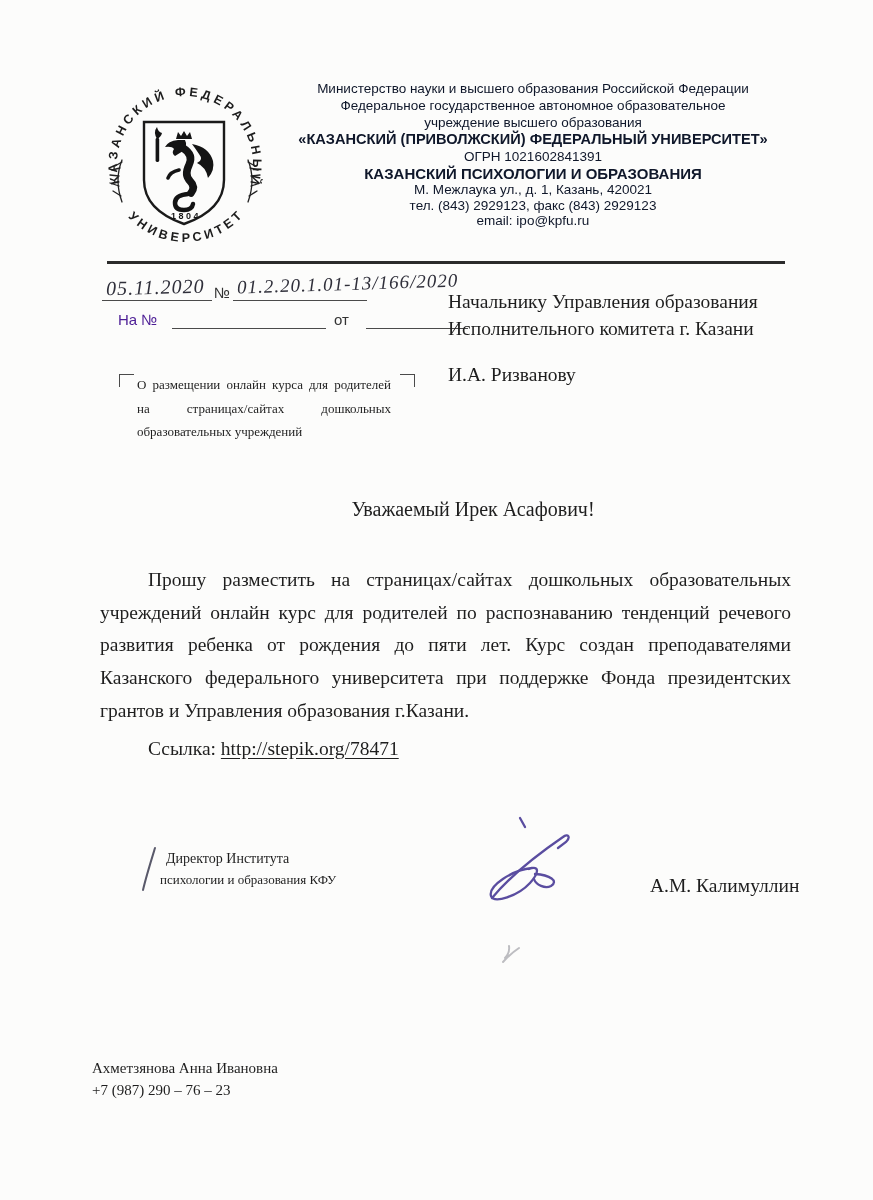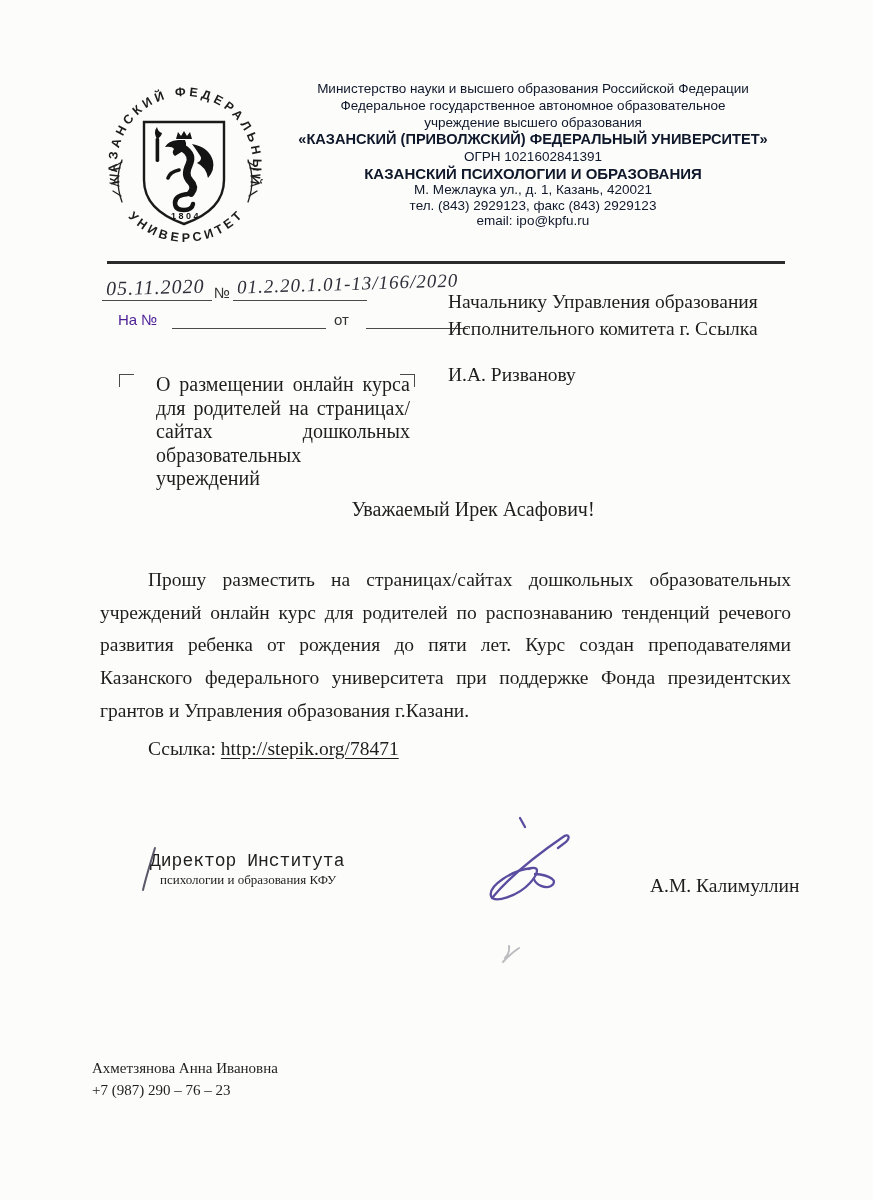--- a/index.html
+++ b/index.html
@@ -45,33 +45,33 @@
 
   
   .recipient-1 { position: absolute; left: 448px; top: 291px; font-size: 19.5px; }
   .recipient-2 { position: absolute; left: 448px; top: 318px; font-size: 19.5px; }
   .recipient-name { position: absolute; left: 448px; top: 364px; font-size: 19.5px; }
 
   
   .bracket { position: absolute; width: 15px; height: 13px; top: 374px; }
   .bracket-left { left: 119px; border-top: 1.6px solid #4a4a4a; border-left: 1.6px solid #4a4a4a; }
   .bracket-right { left: 400px; border-top: 1.6px solid #4a4a4a; border-right: 1.6px solid #4a4a4a; }
-  .subject { position: absolute; left: 156px; top: 373px; width: 254px; font-size: 20px;
+  .subject { position: absolute; left: 137px; top: 373px; width: 254px; font-size: 13px;
     line-height: 23.5px; text-align: justify; }
 
   
   .greeting { position: absolute; left: 150px; top: 498px; width: 646px; text-align: center; font-size: 20px; }
   .body-para { position: absolute; left: 100px; top: 564px; width: 691px; font-size: 19.5px;
     line-height: 32.7px; text-align: justify; text-indent: 48px; }
   .link-line { position: absolute; left: 100px; top: 738px; font-size: 19.5px; text-indent: 48px; }
   .link-url { text-decoration: underline; text-underline-offset: 3px; }
 
   
   .pen-slash { position: absolute; left: 140px; top: 845px; width: 18px; height: 48px; }
-  .sig-title-1 { position: absolute; left: 150px; top: 851px; font-size: 18px; font-family: Liberation Mono, monospace; }
+  .sig-title-1 { position: absolute; left: 166px; top: 851px; font-size: 14px; }
   .sig-title-2 { position: absolute; left: 160px; top: 872px; font-size: 13px; }
   .signature-svg { position: absolute; left: 462px; top: 812px; width: 120px; height: 92px; }
   .sig-name { position: absolute; left: 650px; top: 875px; font-size: 19.5px; }
 
   .pen-mark { position: absolute; left: 497px; top: 942px; width: 30px; height: 24px; opacity: 0.55; }
 
   
   .footer-name { position: absolute; left: 92px; top: 1060px; font-size: 15px; }
   .footer-phone { position: absolute; left: 92px; top: 1082px; font-size: 15px; }
 </style>
@@ -136,21 +136,21 @@
   <div class="underline u-date"></div>
   <span class="no-label">№</span>
   <div class="hw hw-number">01.2.20.1.01-13/166/2020</div>
   <div class="underline u-number"></div>
   <span class="reply-label">На №</span>
   <div class="underline u-reply"></div>
   <span class="from-label">от</span>
   <div class="underline u-from"></div>
 
   <div class="recipient-1">Начальнику Управления образования</div>
-  <div class="recipient-2">Исполнительного комитета г. Ссылка</div>
+  <div class="recipient-2">Исполнительного комитета г. Казани</div>
   <div class="recipient-name">И.А. Ризванову</div>
 
   <div class="bracket bracket-left"></div>
   <div class="bracket bracket-right"></div>
   <div class="subject">О размещении онлайн курса для родителей на страницах/сайтах дошкольных образовательных учреждений</div>
 
   <div class="greeting">Уважаемый Ирек Асафович!</div>
   <p class="body-para">Прошу разместить на страницах/сайтах дошкольных образовательных учреждений онлайн курс для родителей по распознаванию тенденций речевого развития ребенка от рождения до пяти лет. Курс создан преподавателями Казанского федерального университета при поддержке Фонда президентских грантов и Управления образования г.Казани.</p>
   <div class="link-line">
     <span>Ссылка:</span>

